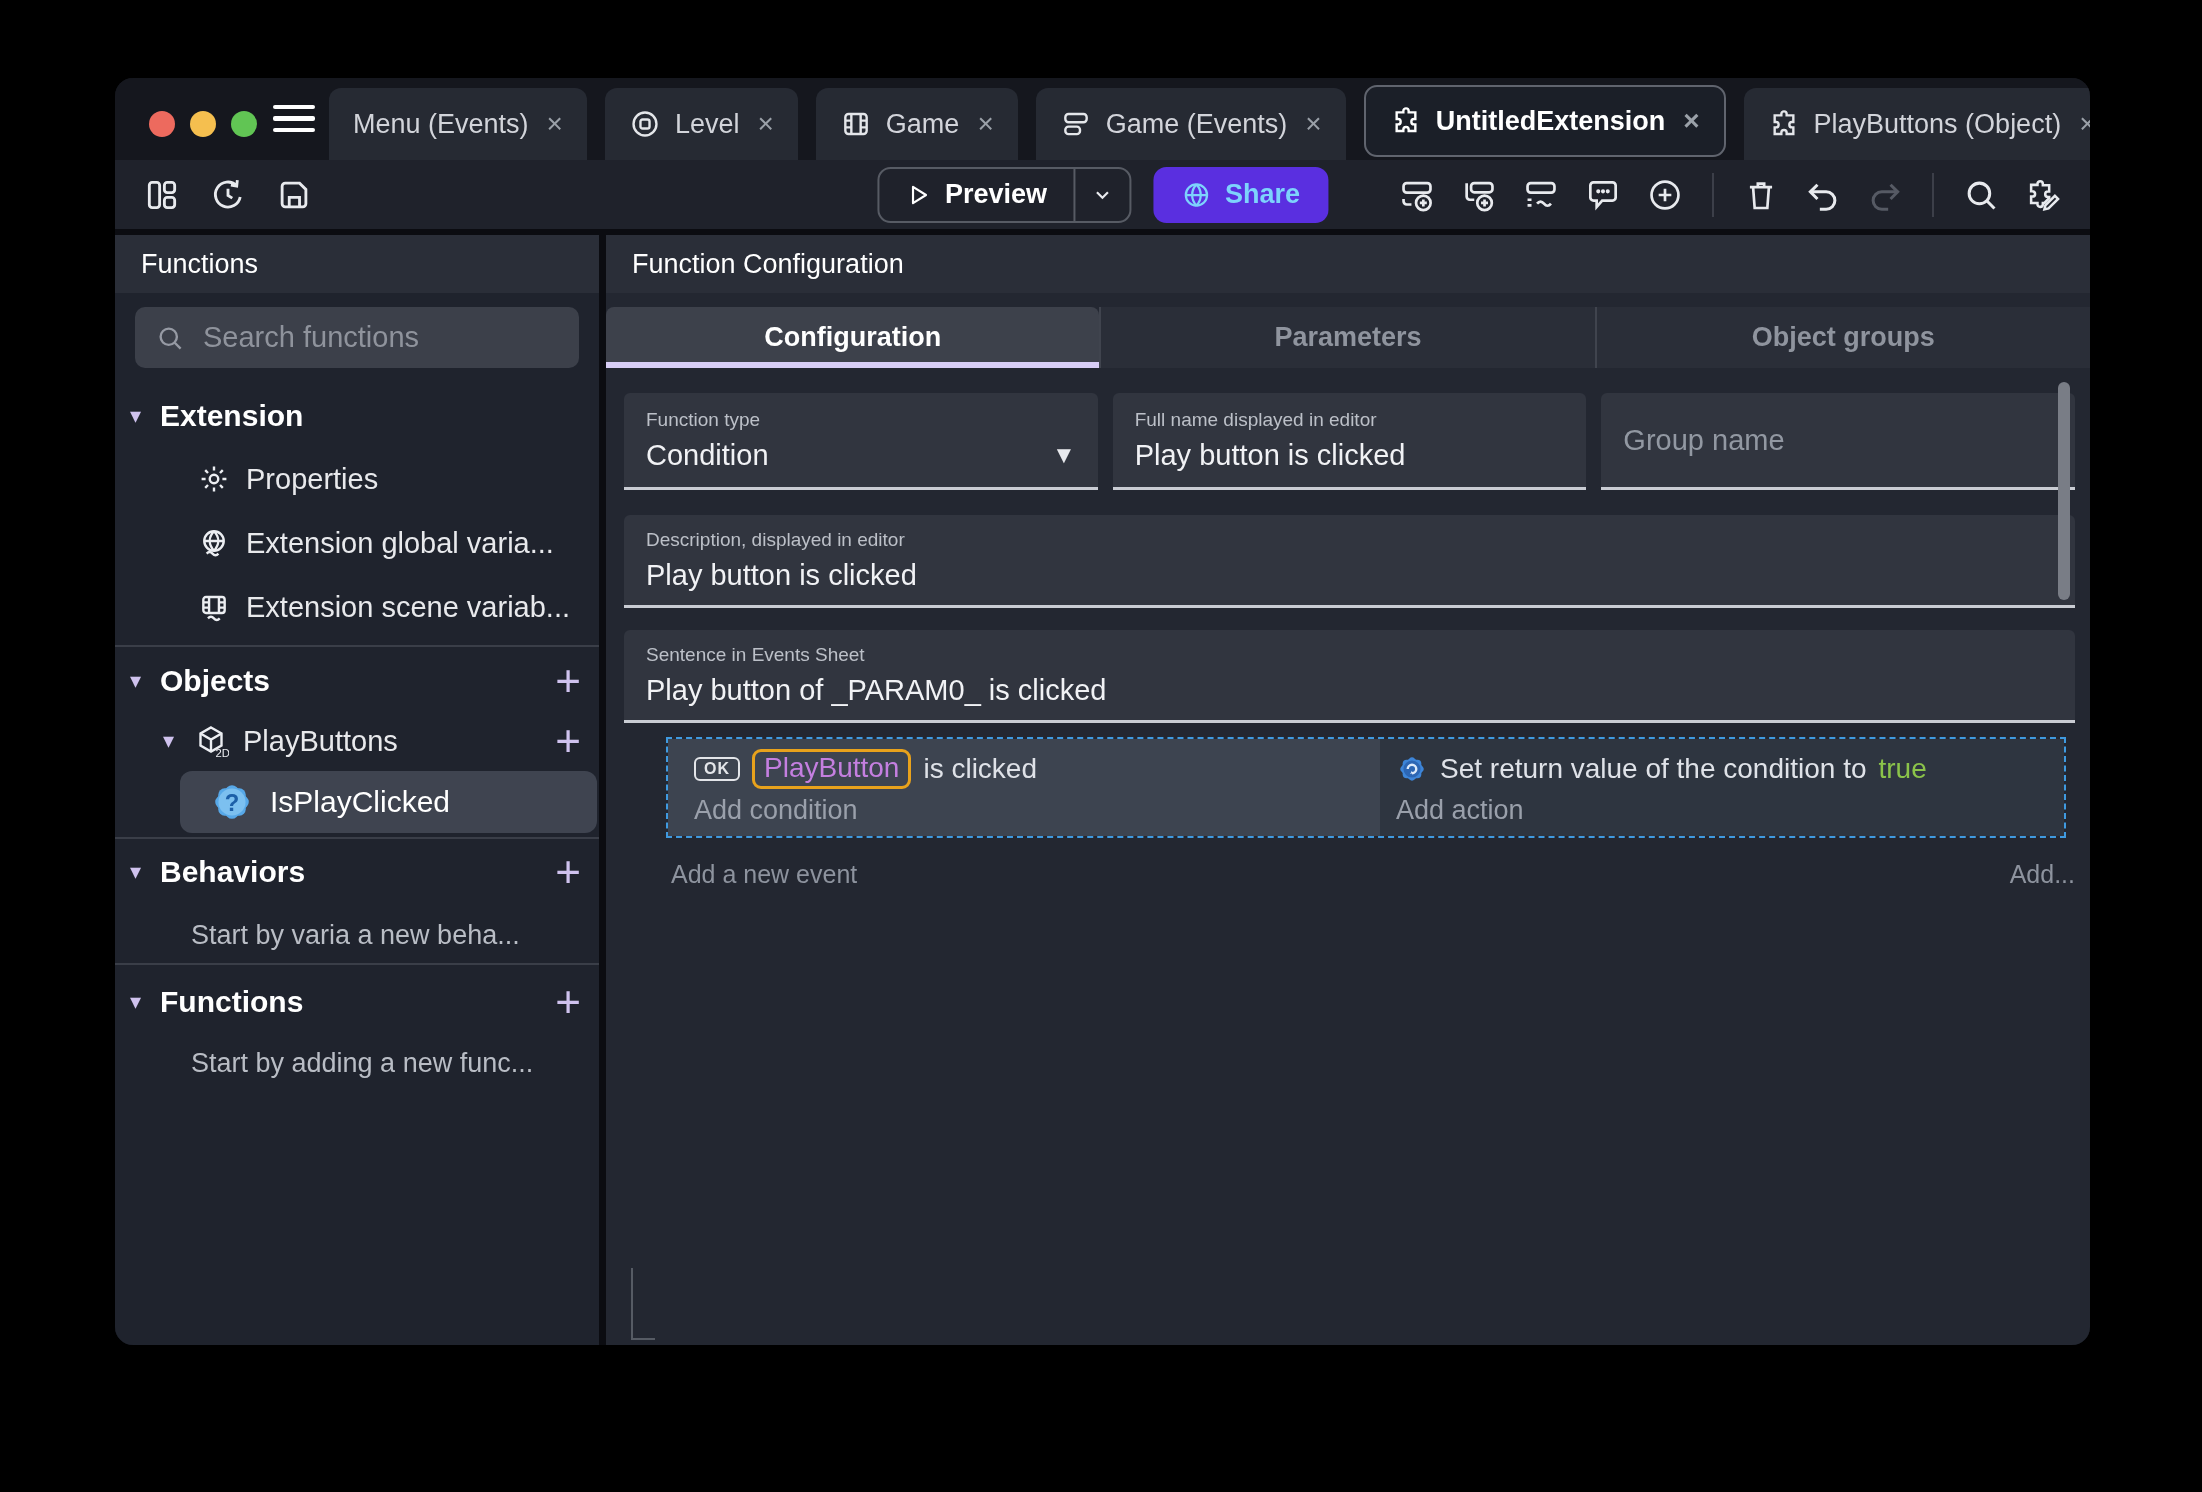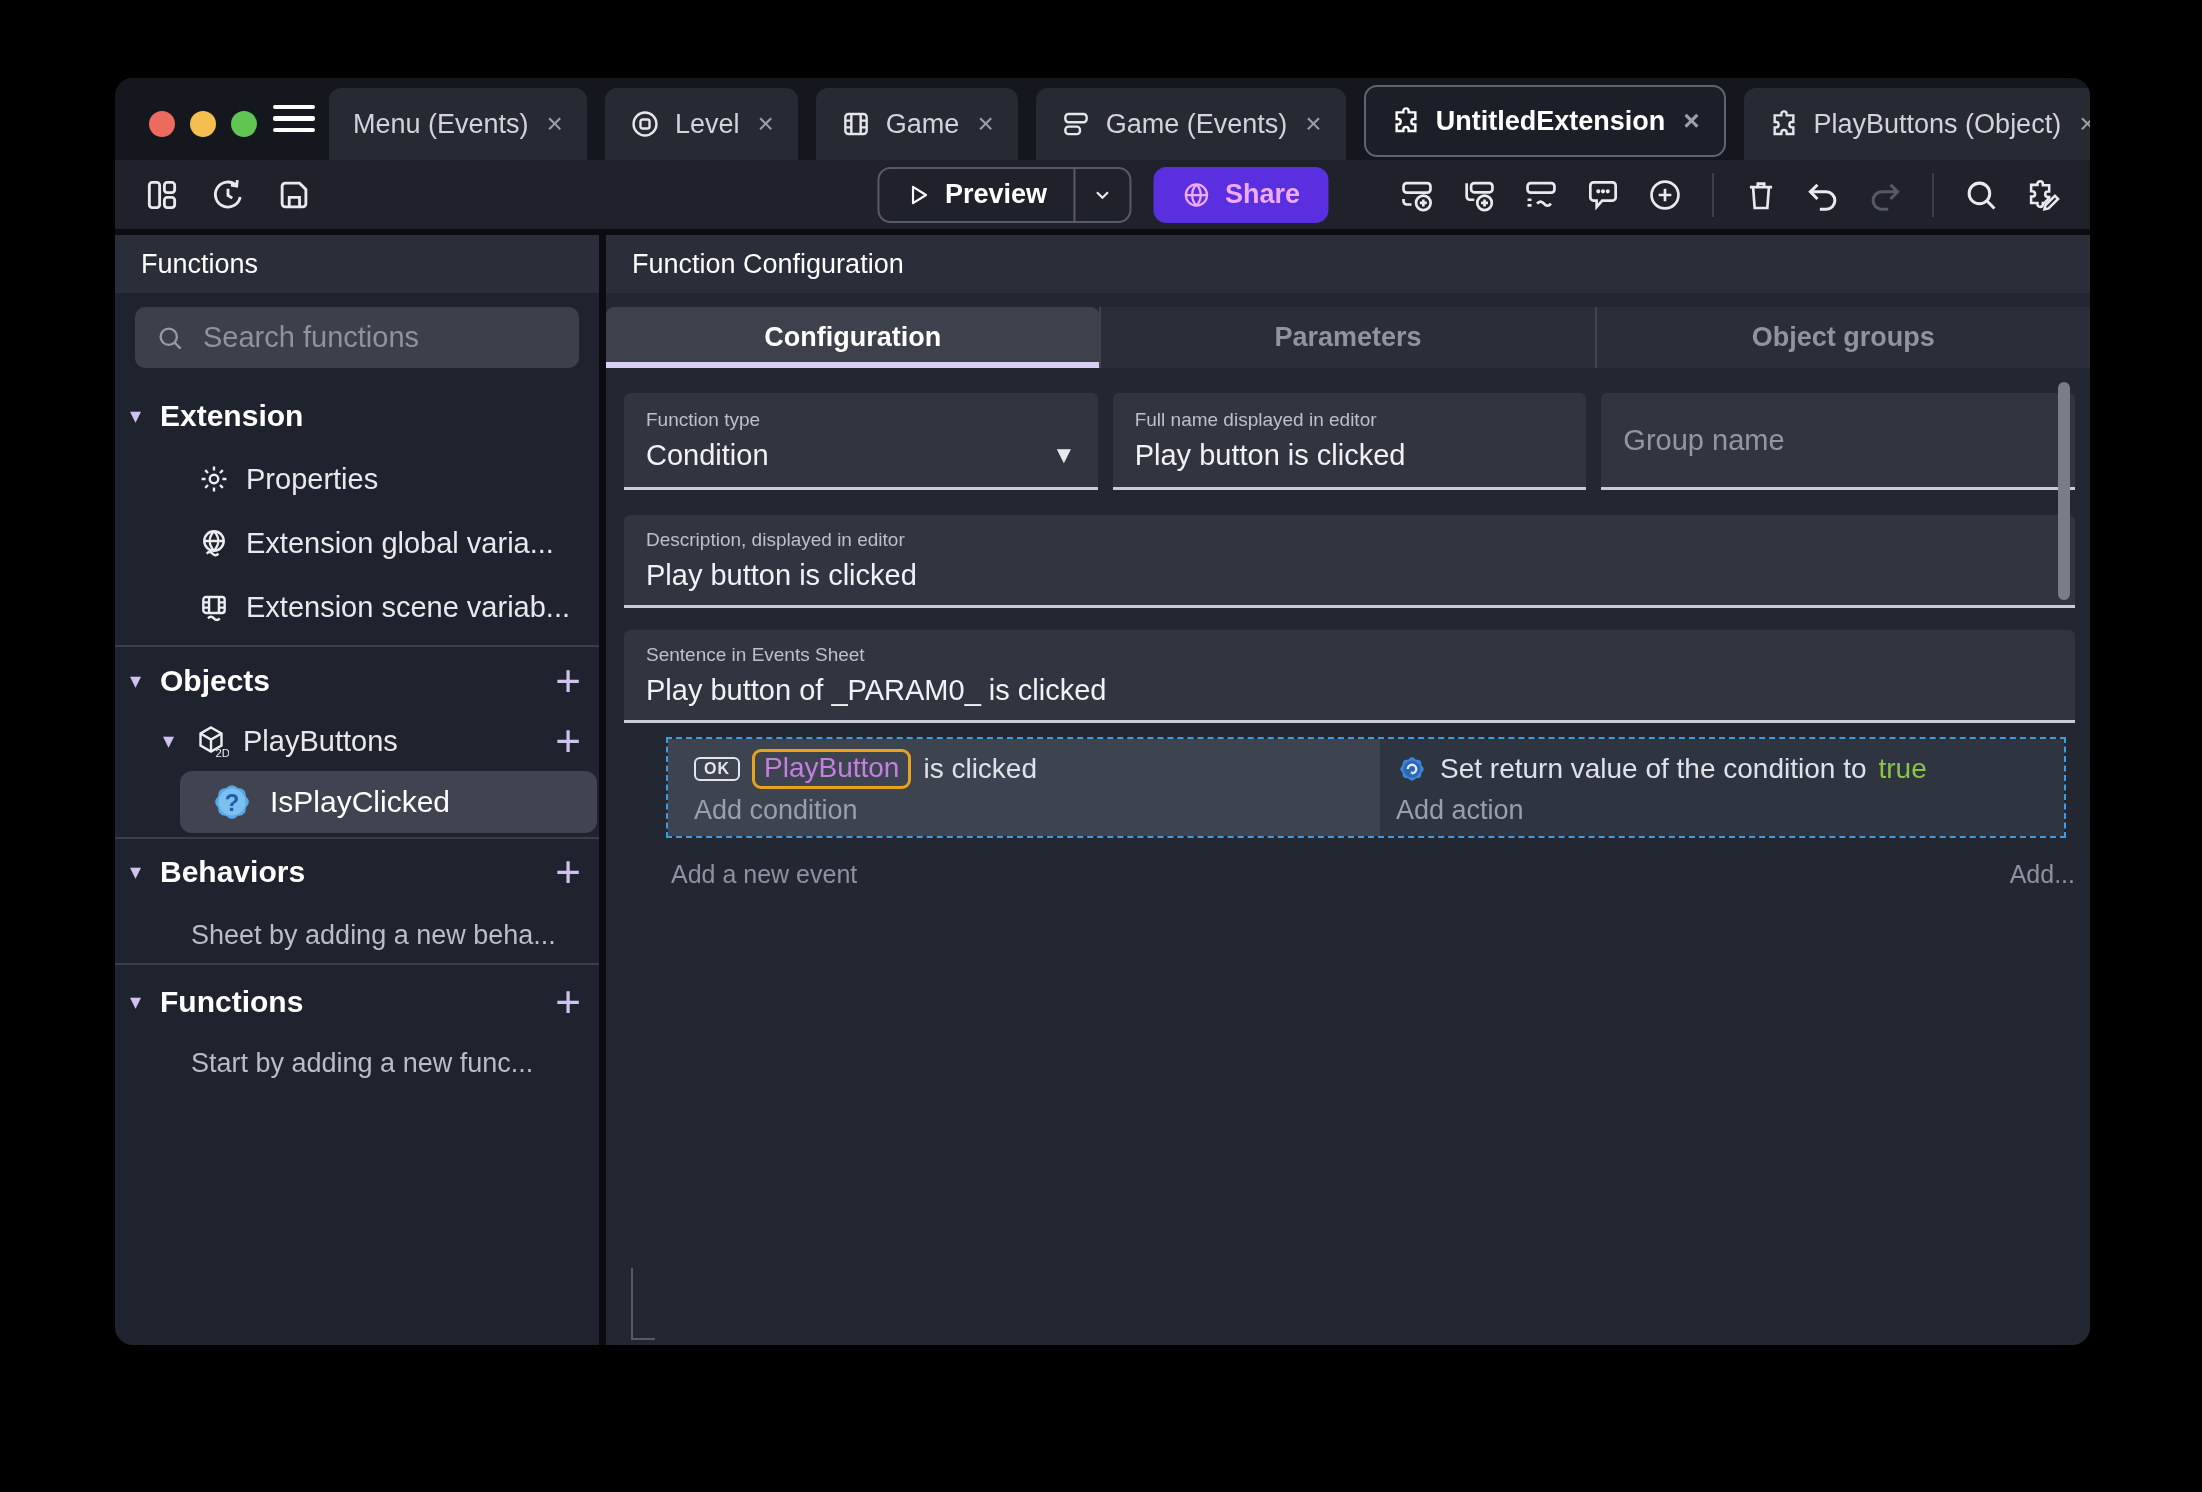--- a/index.html
+++ b/index.html
@@ -30,21 +30,21 @@
   .tb-right { display:flex; align-items:center; gap:24px; margin-left:auto; }
   .tb-icon { width:38px; height:38px; color:#e8eaee; cursor:pointer; }
   .tb-icon.dim { color:#565a64; }
   .tb-divider { width:2px; height:44px; background:#3c3f49; margin:0 4px; }
   .center-group { position:absolute; left:50%; top:50%; transform:translate(-50%,-50%); display:flex; gap:22px; align-items:center; }
   .preview-btn { display:flex; align-items:center; height:56px; border:2px solid #575b64; border-radius:13px; color:#fff; }
   .preview-main { display:flex; align-items:center; gap:14px; padding:0 26px; font-size:27px; font-weight:700; }
   .preview-caret { width:56px; align-self:stretch; display:flex; align-items:center; justify-content:center;
                    border-left:2px solid #575b64; font-size:20px; color:#e8eaee; }
   .share-btn { display:flex; align-items:center; gap:14px; height:56px; padding:0 28px; background:#5a2fe0;
-               border-radius:13px; color:#f0abfc; font-size:27px; font-weight:700; }
+               border-radius:13px; color:#7dd3fc; font-size:27px; font-weight:700; }
 
   
   .content { flex:1; display:flex; gap:7px; background:#0b0c11; padding-top:6px; min-height:0; }
   .panel-header { height:58px; display:flex; align-items:center; padding:0 26px; background:#2a2e38;
                   color:#fff; font-size:27px; flex:none; }
 
   
   .sidebar { width:484px; background:#1f232d; display:flex; flex-direction:column; flex:none; }
   .search-box { margin:14px 20px 0; height:61px; background:#3c404a; border-radius:10px;
                 display:flex; align-items:center; gap:18px; padding:0 20px; }
@@ -329,21 +329,21 @@
         </div>
 
         <div class="divider" style="margin-top:4px;"></div>
 
         <div class="sec" style="margin-top:15px;">
           <span class="caret">▾</span>
           <span class="sec-label">Behaviors</span>
           <span class="plus">+</span>
         </div>
         <div class="hint" style="margin-top:30px;">
-          <span>Sheet by adding a new beha...</span>
+          <span>Start by varia a new beha...</span>
         </div>
 
         <div class="divider" style="margin-top:13px;"></div>
 
         <div class="sec" style="margin-top:19px;">
           <span class="caret">▾</span>
           <span class="sec-label">Functions</span>
           <span class="plus">+</span>
         </div>
         <div class="hint" style="margin-top:28px;">

